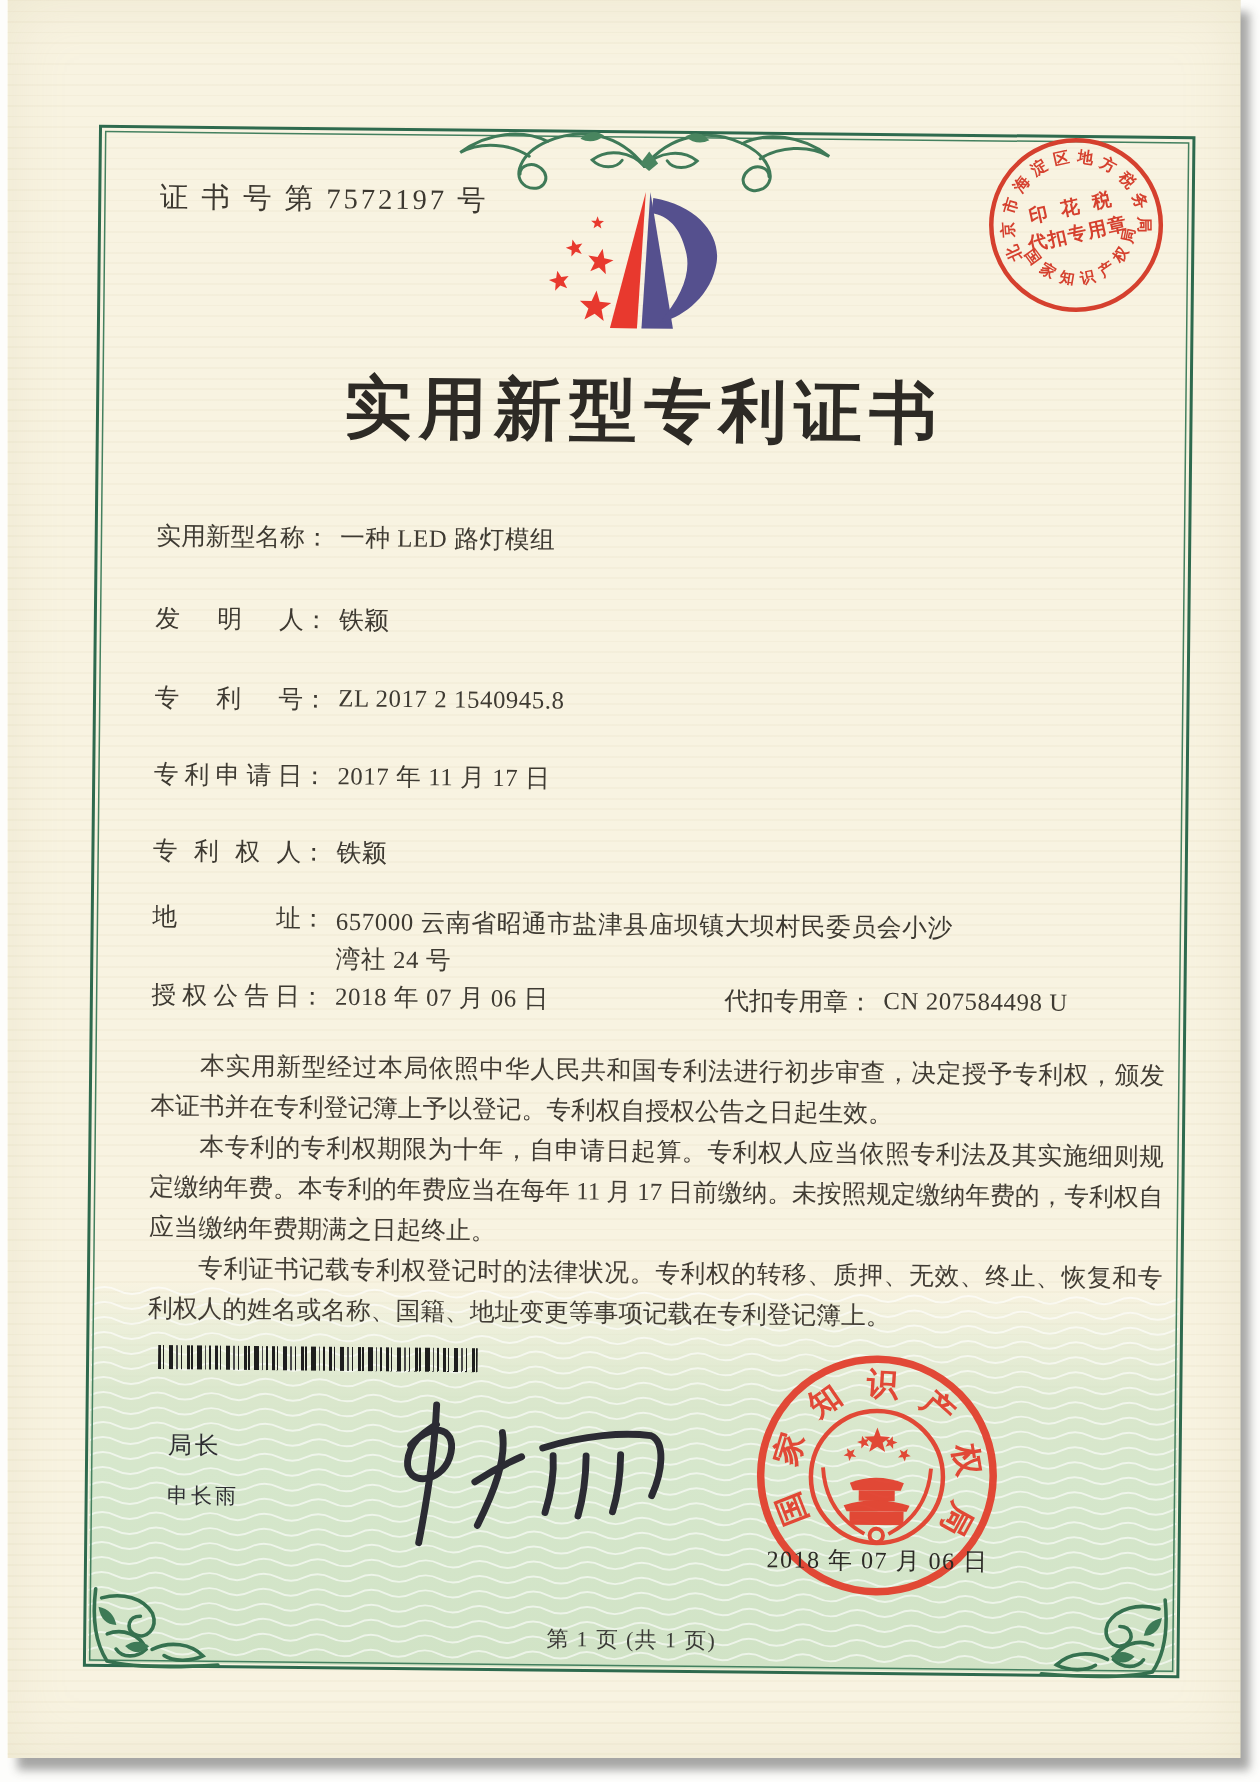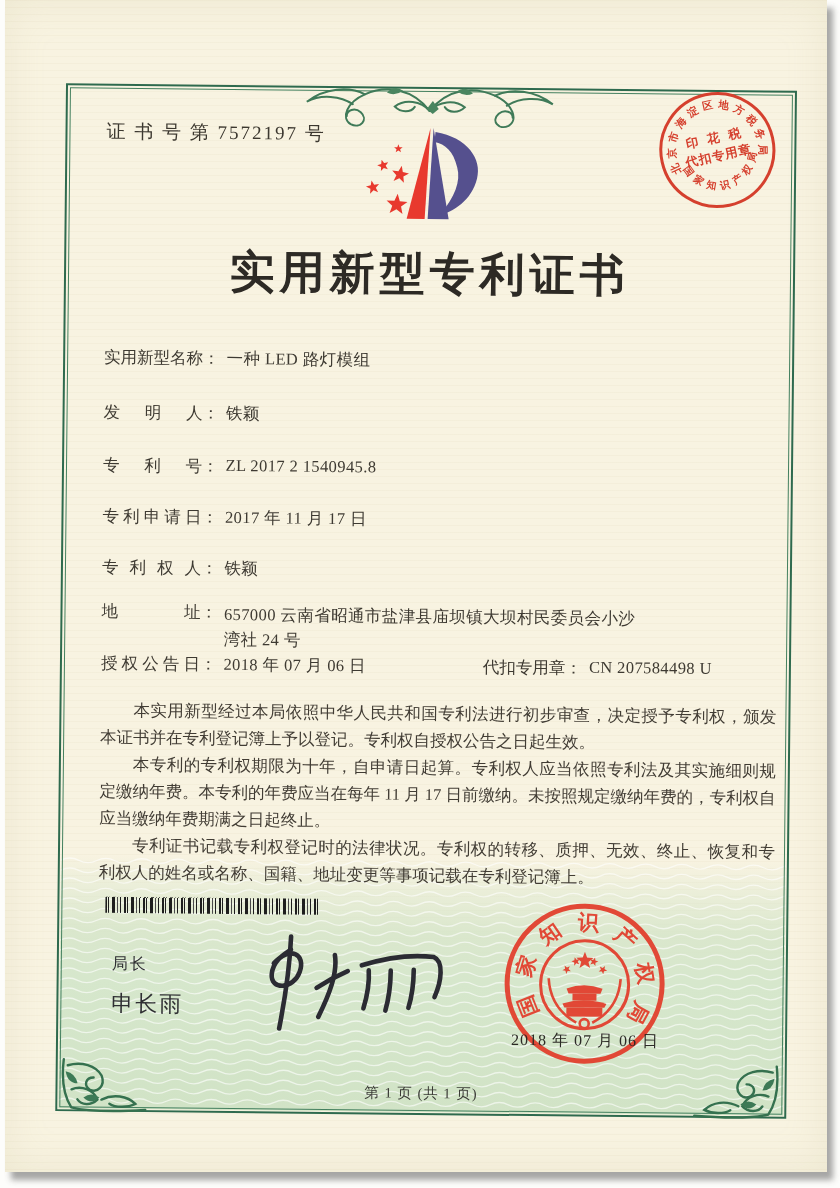--- a/index.html
+++ b/index.html
@@ -55,21 +55,21 @@
     background:repeating-linear-gradient(90deg,
       #1e1e1e 0 2px, rgba(0,0,0,0) 2px 3px,
       #1e1e1e 3px 4px, rgba(0,0,0,0) 4px 7px,
       #1e1e1e 7px 10px, rgba(0,0,0,0) 10px 12px,
       #4a4a4a 12px 13px, rgba(0,0,0,0) 13px 15px,
       #1e1e1e 15px 16px, rgba(0,0,0,0) 16px 19px);
   }
   
   .officer-title{position:absolute;left:112px;top:956px;font-size:16px;color:#2e2e32;
     font-family:"Liberation Sans","DejaVu Sans",sans-serif;letter-spacing:2px;}
-  .officer-name{position:absolute;left:112px;top:991px;font-size:22px;color:#2e2e32;
+  .officer-name{position:absolute;left:112px;top:991px;font-size:14px;color:#2e2e32;
     font-family:"Liberation Sans","DejaVu Sans",sans-serif;letter-spacing:2px;}
   .signature{position:absolute;left:238px;top:928px;}
   
   .seal{position:absolute;left:505px;top:901px;width:160px;height:160px;opacity:.95;}
   .seal .ring{position:absolute;inset:0;border:5px solid #e2402e;border-radius:50%;}
   .seal .arc{position:absolute;inset:0;transform:rotate(3deg);}
   .seal .arc span{
     position:absolute;left:50%;top:50%;font-size:21px;font-weight:bold;color:#e2402e;
   }
   .seal-date{

